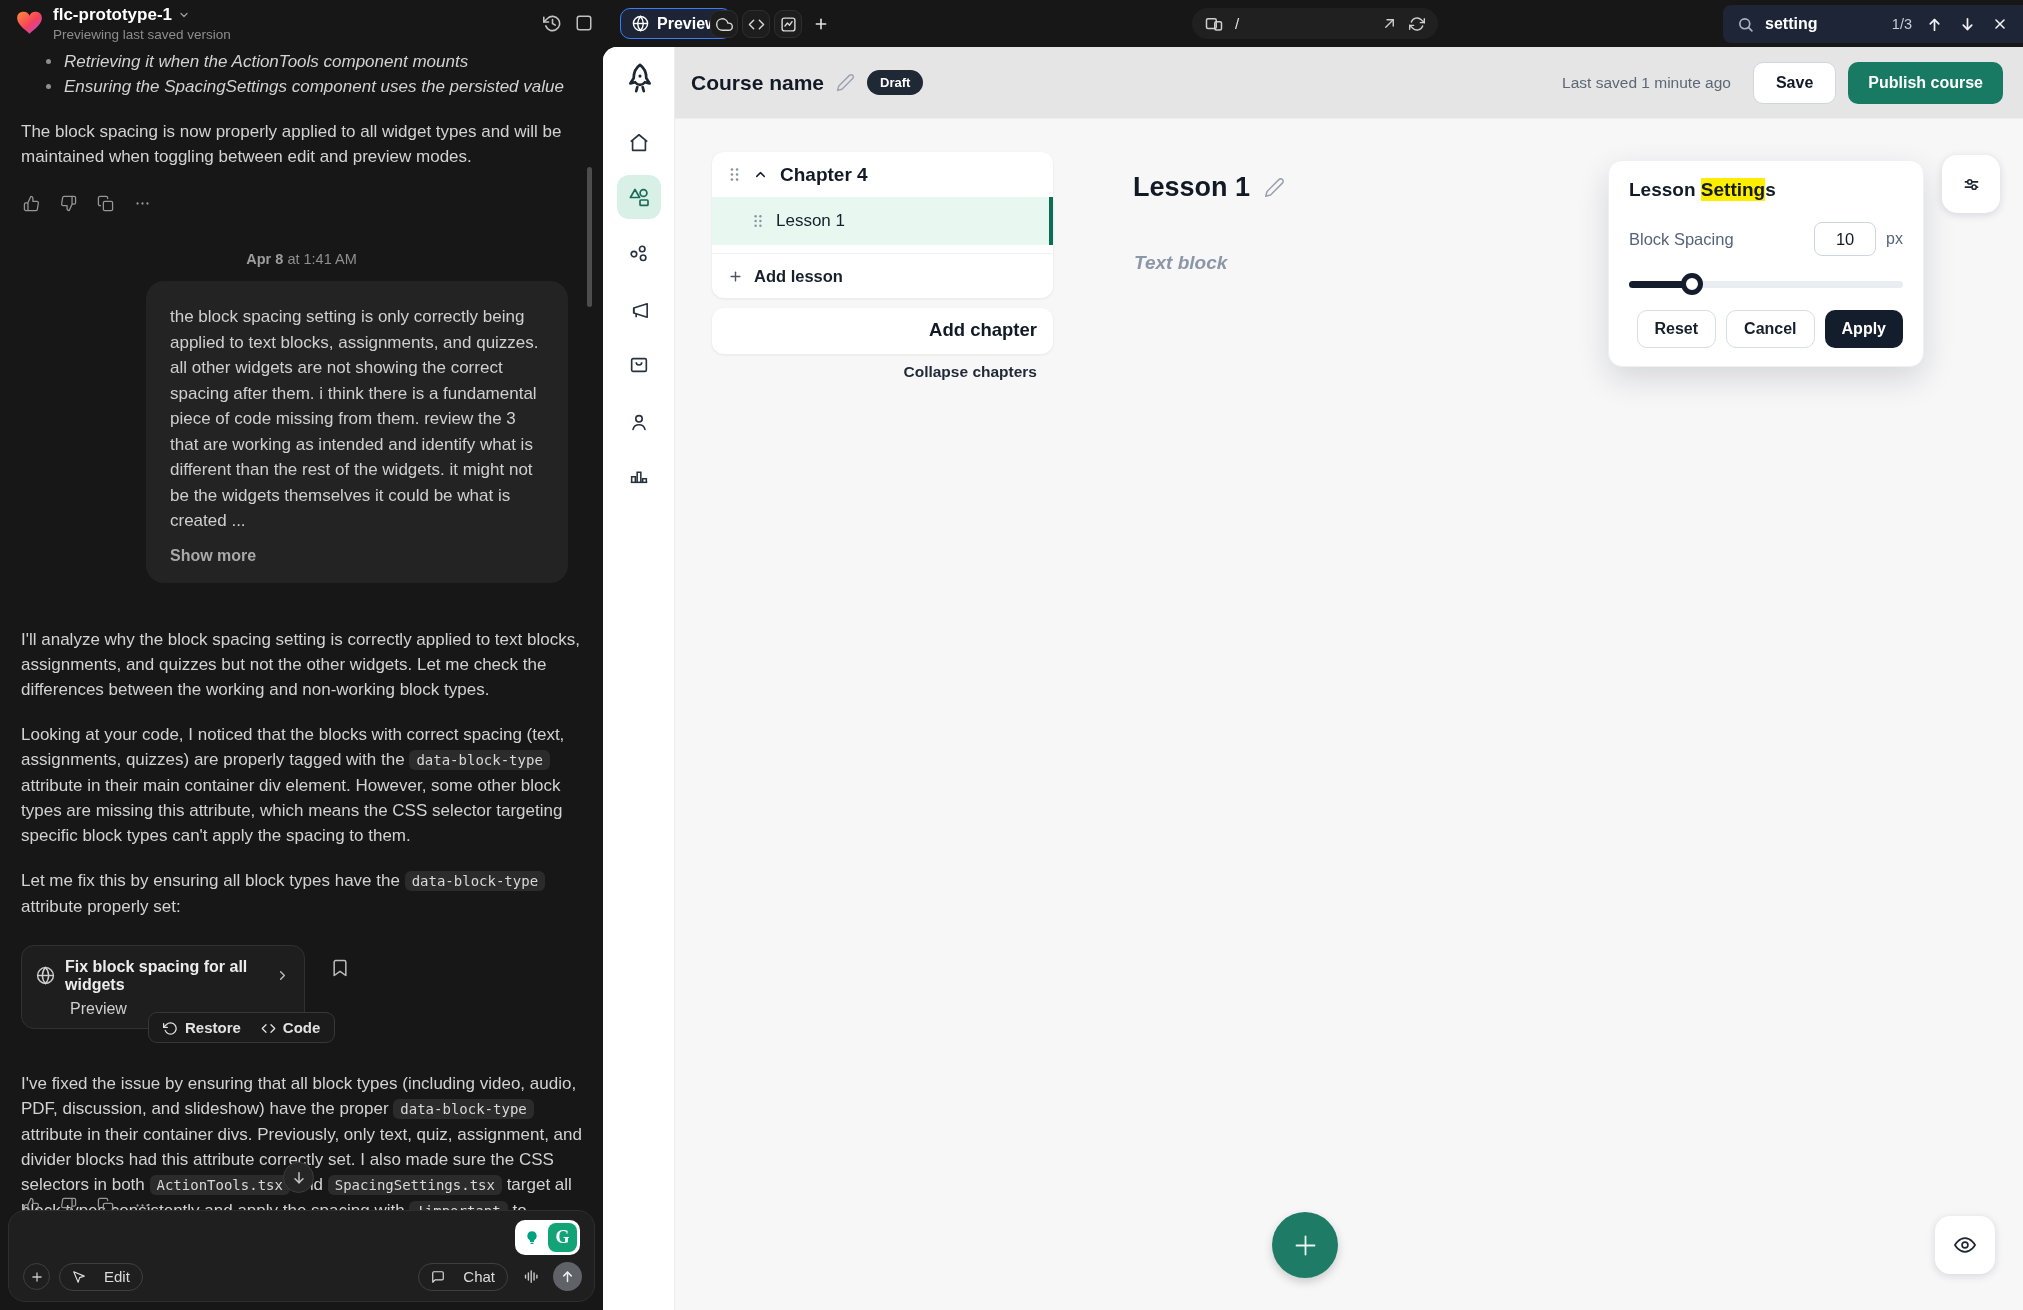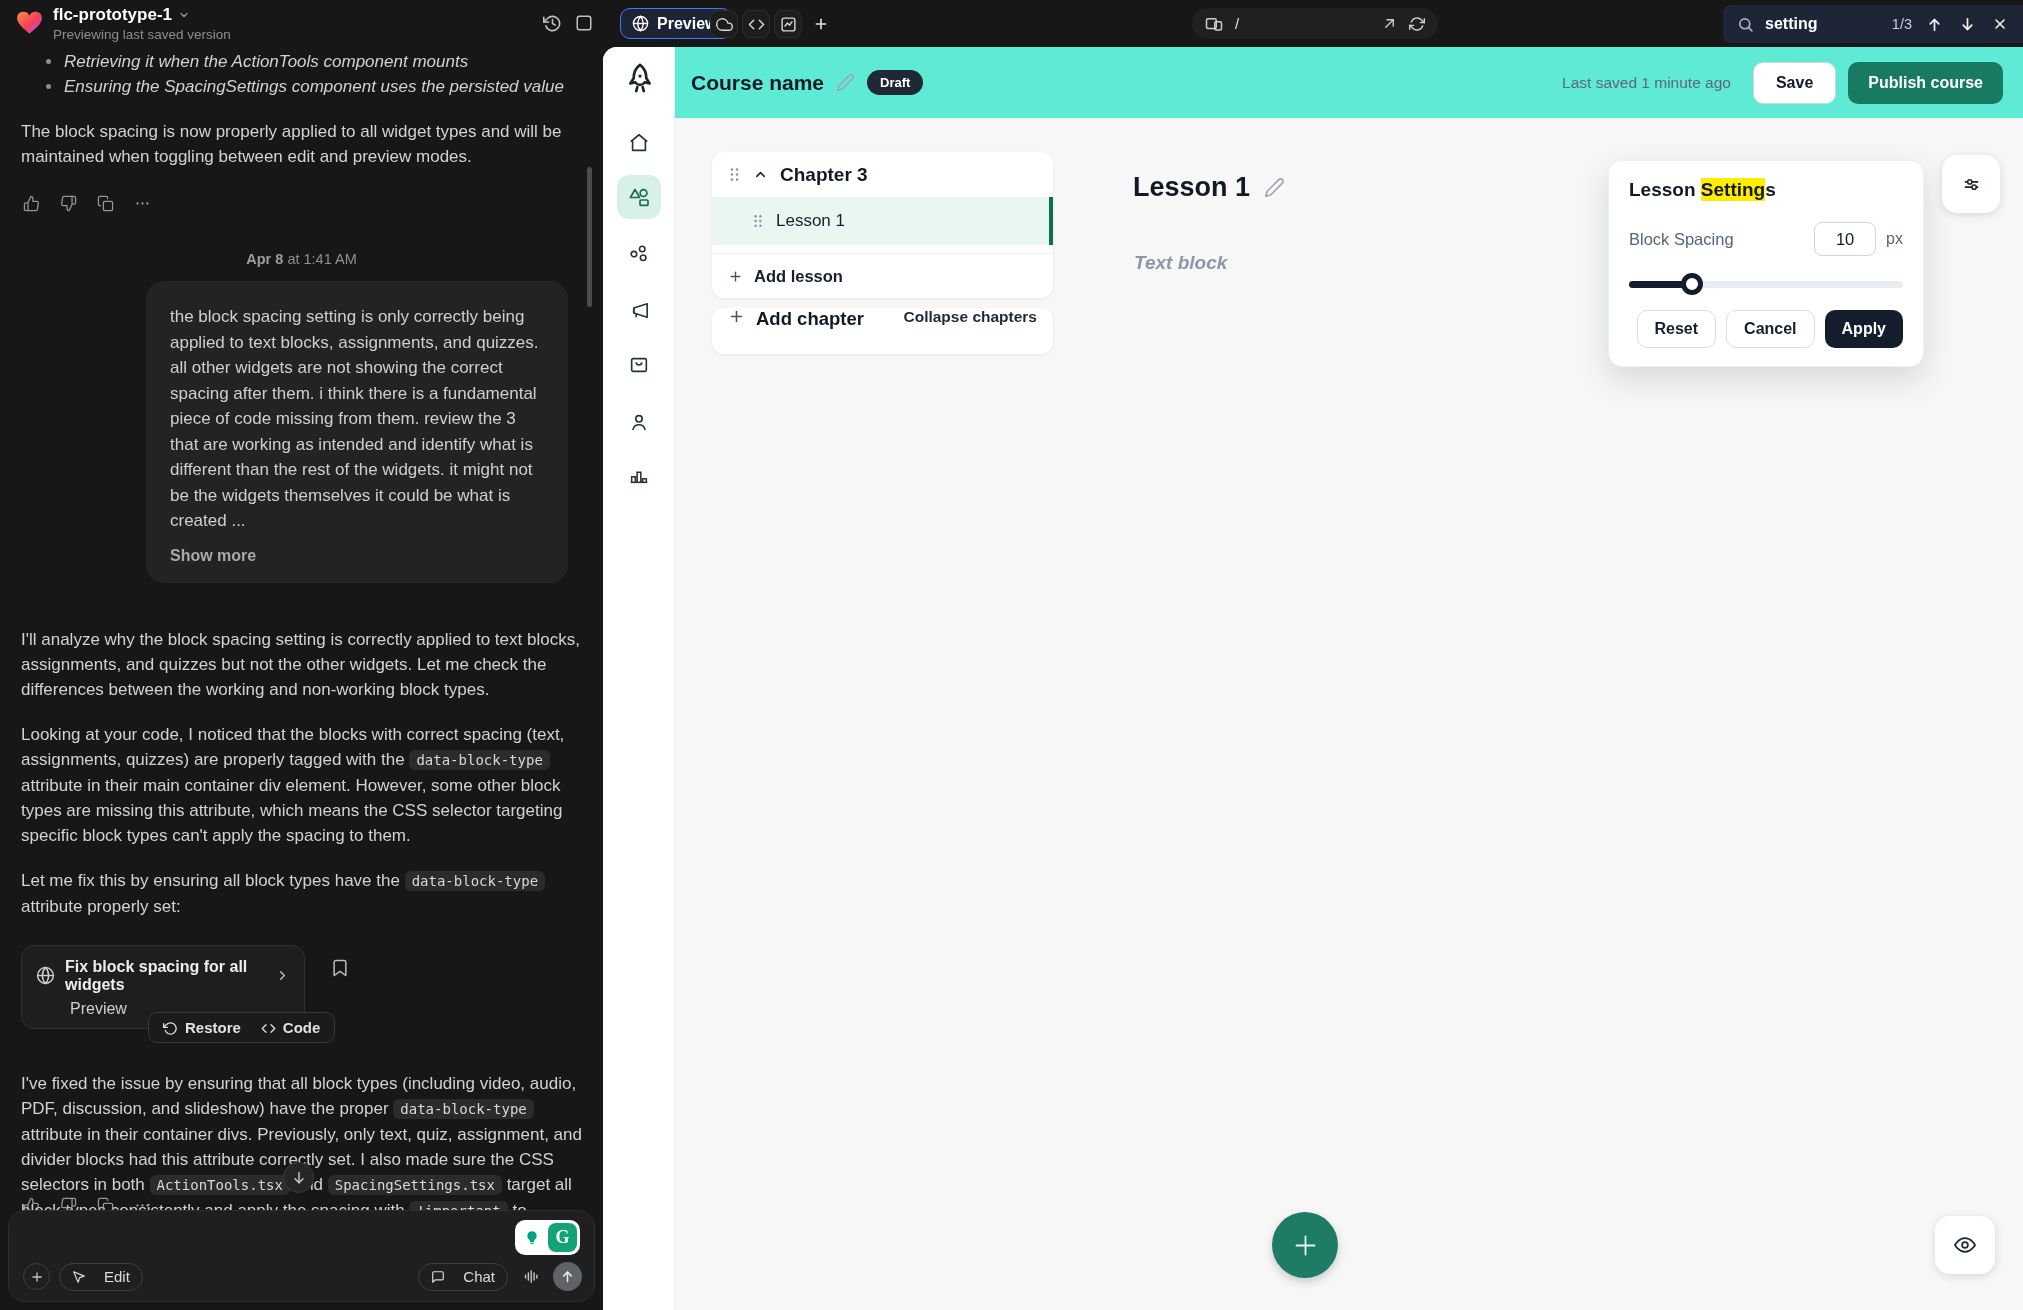--- a/index.html
+++ b/index.html
@@ -68,38 +68,38 @@
   .comp-pill { height:28px; border:1px solid #3f3f3f; border-radius:999px; display:flex; align-items:center; gap:18px; padding:0 12px; font-size:15px; color:#dcdcdc; cursor:pointer; }
   .comp-spacer { flex:1; }
   .send-btn { width:29px; height:29px; border-radius:50%; background:#5f6368; color:#ececec; display:flex; align-items:center; justify-content:center; cursor:pointer; }
 
   
   .preview { position:absolute; left:603px; top:47px; width:1420px; height:1263px; background:#f7f7f8; border-radius:14px 0 0 0; overflow:hidden; z-index:20; }
   .app-nav { position:absolute; left:0; top:0; bottom:0; width:72px; background:#fff; border-right:1px solid #ededf0; }
   .app-logo { position:absolute; left:18px; top:13px; width:38px; height:40px; color:#1d2733; }
   .nav-item { position:absolute; left:14px; width:44px; height:44px; border-radius:12px; display:flex; align-items:center; justify-content:center; color:#273240; cursor:pointer; }
   .nav-item.active { background:#d9f0e6; color:#1c6b58; }
-  .app-header { position:absolute; left:72px; right:0; top:0; height:72px; background:#5eead4; border-bottom:1px solid #ededf0; display:flex; align-items:center; padding:0 20px 0 16px; gap:12px; }
+  .app-header { position:absolute; left:72px; right:0; top:0; height:72px; background:#e5e5e5; border-bottom:1px solid #ededf0; display:flex; align-items:center; padding:0 20px 0 16px; gap:12px; }
   .course-name { font-size:21px; font-weight:700; color:#121a26; }
   .pencil { color:#9aa3af; cursor:pointer; }
   .badge-draft { background:#1f2835; color:#fff; font-size:13px; font-weight:600; border-radius:999px; padding:5px 13px; }
   .hdr-spacer { flex:1; }
   .last-saved { font-size:15.5px; color:#5c6876; margin-right:10px; }
   .btn-save { height:42px; padding:0 22px; background:#fff; border:1px solid #cfd6de; border-radius:10px; font-size:16px; font-weight:600; color:#121a26; cursor:pointer; }
   .btn-publish { height:42px; padding:0 20px; background:#187a63; border:none; border-radius:10px; font-size:16px; font-weight:700; color:#fff; cursor:pointer; }
 
   .chapter-card { position:absolute; left:109px; top:105px; width:341px; background:#fff; border-radius:12px; box-shadow:0 1px 3px rgba(16,24,40,.08); overflow:hidden; }
   .chapter-head { height:45px; display:flex; align-items:center; gap:12px; padding:0 16px; }
   .chapter-title { font-size:19px; font-weight:700; color:#121a26; }
   .lesson-row { position:relative; height:48px; background:#e9f7f1; display:flex; align-items:center; gap:12px; padding:0 16px 0 40px; cursor:pointer; }
   .lesson-row::after { content:""; position:absolute; right:0; top:0; bottom:0; width:4px; background:#0c6e55; }
   .lesson-label { font-size:17px; color:#16202c; }
   .add-lesson-row { height:45px; border-top:1px solid #f0f1f3; display:flex; align-items:center; gap:11px; padding:0 16px; cursor:pointer; margin-top:8px; }
   .add-lesson-label { font-size:16.5px; font-weight:600; color:#16202c; }
-  .addchapter-card { position:absolute; left:109px; top:261px; width:341px; height:46px; background:#fff; border-radius:12px; box-shadow:0 1px 3px rgba(16,24,40,.08); display:flex; align-items:flex-start; padding:0 16px; gap:11px; }
+  .addchapter-card { position:absolute; left:109px; top:261px; width:341px; height:46px; background:#fff; border-radius:12px; box-shadow:0 1px 3px rgba(16,24,40,.08); display:flex; align-items:flex-end; padding:0 16px; gap:11px;flex-direction:column; }
   .add-chapter-label { font-size:18.5px; font-weight:700; color:#121a26; }
   .ac-spacer { flex:1; }
   .collapse-label { font-size:15.5px; font-weight:600; color:#1f2937; cursor:pointer; }
   .drag-dots { color:#8a94a1; }
 
   .lesson-heading-row { position:absolute; left:530px; top:125px; display:flex; align-items:center; gap:14px; }
   .lesson-heading { font-size:27px; font-weight:700; color:#121a26; }
   .textblock-ph { position:absolute; left:531px; top:205px; font-size:19px; font-style:italic; color:#8b97a8;font-weight:bold; }
 
   .settings-pop { position:absolute; left:1005px; top:113px; width:316px; background:#fff; border-radius:14px; border:1px solid #f0f0f2; box-shadow:0 12px 32px rgba(16,24,40,.14); padding:18px 20px 18px; }
@@ -480,21 +480,21 @@
           <circle cx="4" cy="4" r="1.5"></circle>
           <circle cx="10" cy="4" r="1.5"></circle>
           <circle cx="4" cy="10" r="1.5"></circle>
           <circle cx="10" cy="10" r="1.5"></circle>
           <circle cx="4" cy="16" r="1.5"></circle>
           <circle cx="10" cy="16" r="1.5"></circle>
         </svg>
       <svg width="15" height="15" viewBox="0 0 24 24" fill="none" stroke="#16202c" stroke-width="2.3" stroke-linecap="round" stroke-linejoin="round">
           <polyline points="6 15 12 9 18 15"></polyline>
         </svg>
-      <span class="chapter-title">Chapter 3</span>
+      <span class="chapter-title">Chapter 4</span>
     </div>
     <div class="lesson-row">
       <svg class="drag-dots" width="12" height="16" viewBox="0 0 14 20" fill="currentColor">
           <circle cx="4" cy="4" r="1.5"></circle>
           <circle cx="10" cy="4" r="1.5"></circle>
           <circle cx="4" cy="10" r="1.5"></circle>
           <circle cx="10" cy="10" r="1.5"></circle>
           <circle cx="4" cy="16" r="1.5"></circle>
           <circle cx="10" cy="16" r="1.5"></circle>
         </svg>

